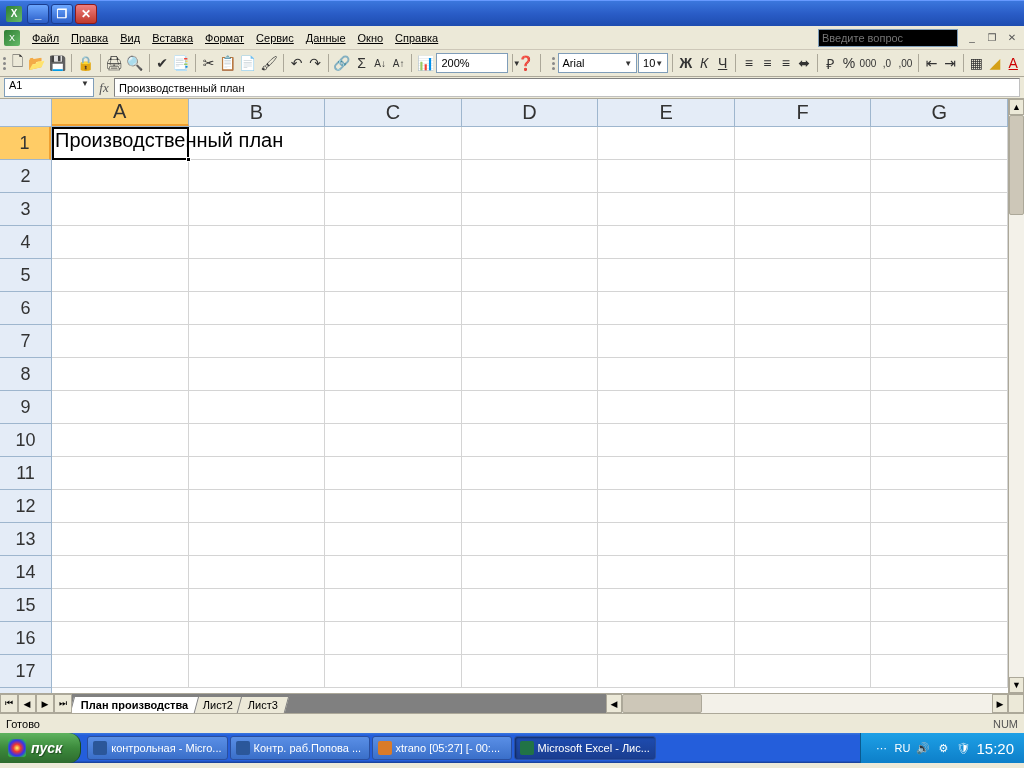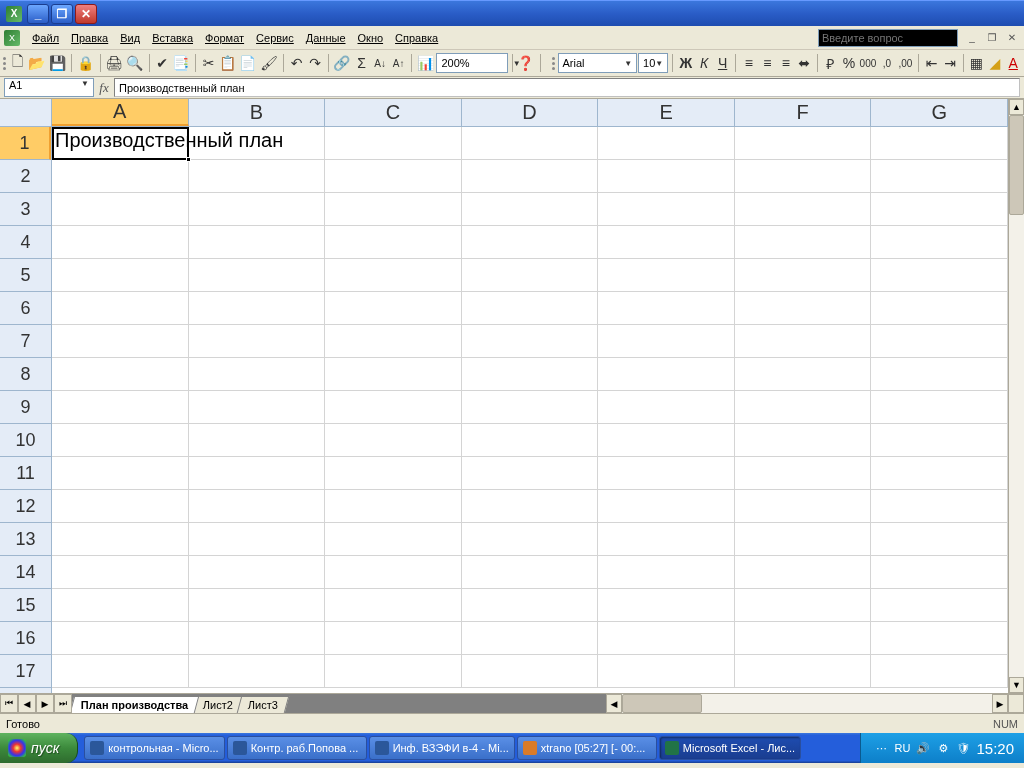--- a/index.html
+++ b/index.html
@@ -74,21 +74,21 @@
   .hscroll .track { flex:1; background:#f3f1e9; position:relative;}
   .hscroll .thumb { position:absolute; left:0; top:0; bottom:0; width:80px; background:#cdc7b8; border:1px solid #aca899; border-radius:2px;}
   .corner-box { width:16px; background:#ece9d8; border:1px solid #aca899;}
 
   
   .statusbar { height: 20px; background: #ece9d8; border-top: 1px solid #aca899; display: flex; align-items: center; padding: 0 6px; font-size: 11px; }
   .status-right { margin-left: auto; display:flex; gap:14px; color:#555;}
 
   
   .taskbar { height: 30px; background: linear-gradient(to bottom, #3b77dd 0%, #245edb 8%, #245edb 92%, #1a3d8f 100%); display: flex; align-items: center; }
-  .start-btn { height: 30px; padding: 0 18px 0 8px; background: linear-gradient(to bottom, #5fb35f 0%, #3c8a3c 50%, #2e6b2e 100%); color: white; font-weight: normal; font-style: italic; font-size: 14px; display: flex; align-items: center; border-radius: 0 12px 12px 0; cursor:pointer; border-right: 1px solid #1a4d1a; text-shadow: 1px 1px 1px rgba(0,0,0,0.4);}
+  .start-btn { height: 30px; padding: 0 18px 0 8px; background: linear-gradient(to bottom, #5fb35f 0%, #3c8a3c 50%, #2e6b2e 100%); color: white; font-weight: bold; font-style: italic; font-size: 14px; display: flex; align-items: center; border-radius: 0 12px 12px 0; cursor:pointer; border-right: 1px solid #1a4d1a; text-shadow: 1px 1px 1px rgba(0,0,0,0.4);}
   .start-icon { width:18px; height:18px; background: radial-gradient(circle,#ff6 0%,#e33 30%,#33e 60%,#3c3 90%); border-radius:3px; margin-right:5px;}
   .task-items { display: flex; gap: 2px; padding: 0 6px; flex: 1; overflow:hidden; }
   .task-item { height: 24px; min-width: 140px; max-width: 160px; background: linear-gradient(to bottom,#5a8fe6,#3a6fc9); border: 1px solid #2a4f9f; border-radius: 3px; color: white; font-size: 11px; display: flex; align-items: center; padding: 0 5px; cursor: pointer; overflow:hidden; white-space:nowrap; }
   .task-item.active { background: linear-gradient(to bottom,#1e4cb0,#1a3d8f); box-shadow: inset 1px 1px 2px rgba(0,0,0,0.4);}
   .task-item .ti-icon { width:14px; height:14px; margin-right:4px; border-radius:2px; flex-shrink:0;}
   .tray { background: linear-gradient(to bottom,#1ea0e6,#0d7fc9); height: 30px; display: flex; align-items: center; padding: 0 10px 0 14px; gap:6px; color:white; font-size:11px; border-left: 1px solid #0a5a8f;}
   .tray-icon { width:14px; height:14px; display:flex;align-items:center;justify-content:center;font-size:11px;}
   .clock { font-size: 15px; }
 </style>
 </head>
@@ -458,24 +458,20 @@
   <div class="task-items" id="task-items">
       <div class="task-item">
         <span class="ti-icon" style="background: rgb(43, 87, 154);"></span>
         <span>контрольная - Micro...</span>
       </div>
       <div class="task-item">
         <span class="ti-icon" style="background: rgb(43, 87, 154);"></span>
         <span>Контр. раб.Попова ...</span>
       </div>
       <div class="task-item">
-        <span class="ti-icon" style="background: rgb(43, 87, 154);"></span>
-        <span>Инф. ВЗЭФИ в-4 - Mi...</span>
-      </div>
-      <div class="task-item">
         <span class="ti-icon" style="background: rgb(217, 123, 41);"></span>
         <span>xtrano [05:27] [- 00:...</span>
       </div>
       <div class="task-item active">
         <span class="ti-icon" style="background: rgb(33, 115, 70);"></span>
         <span>Microsoft Excel - Лис...</span>
       </div>
     </div>
   <div class="tray">
     <span class="tray-icon">⋯</span>

